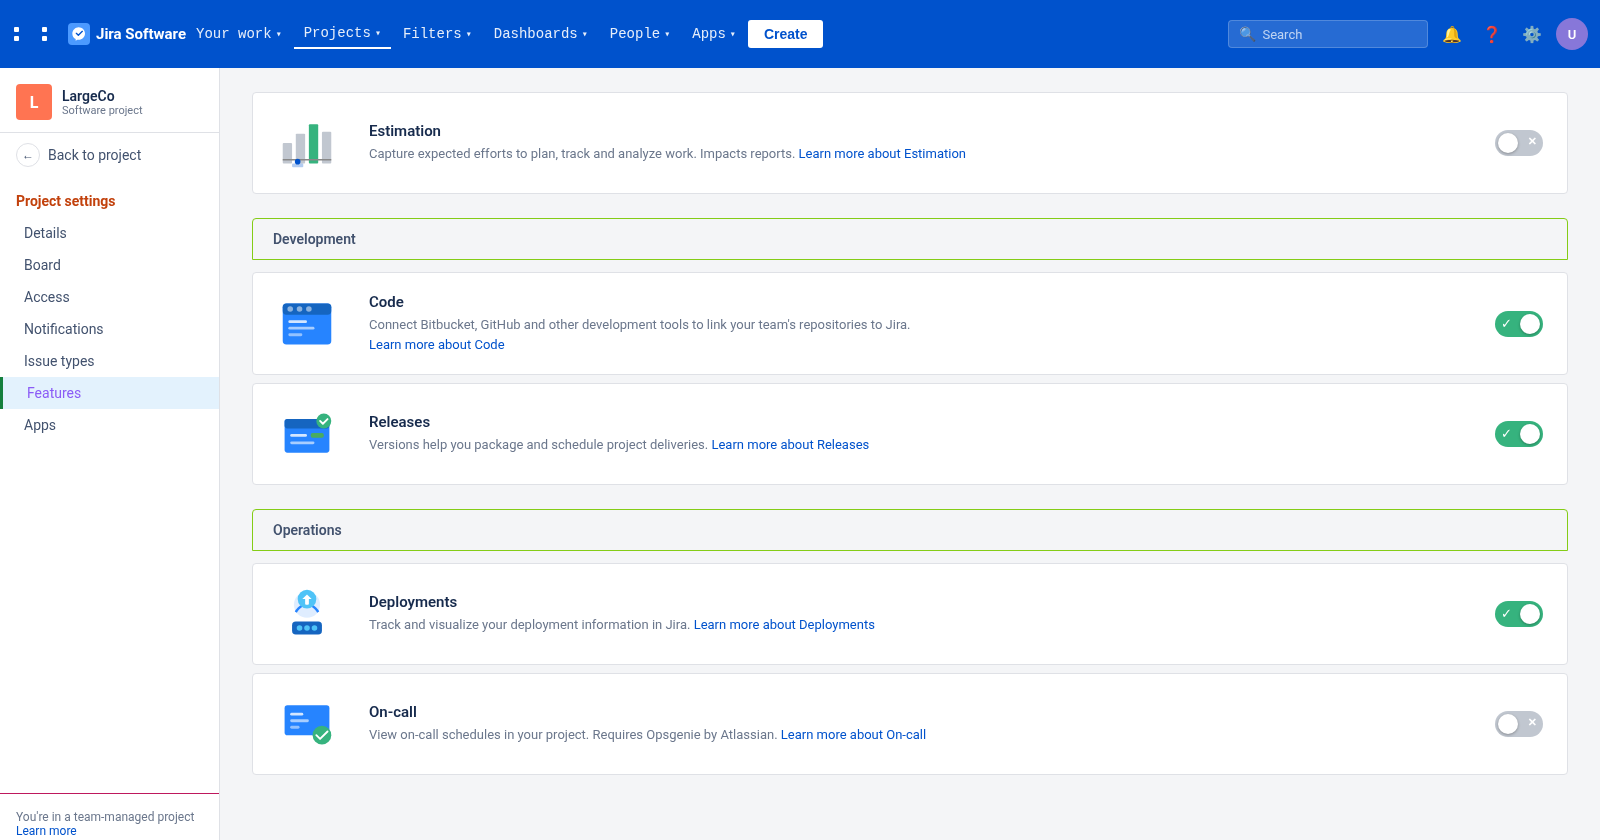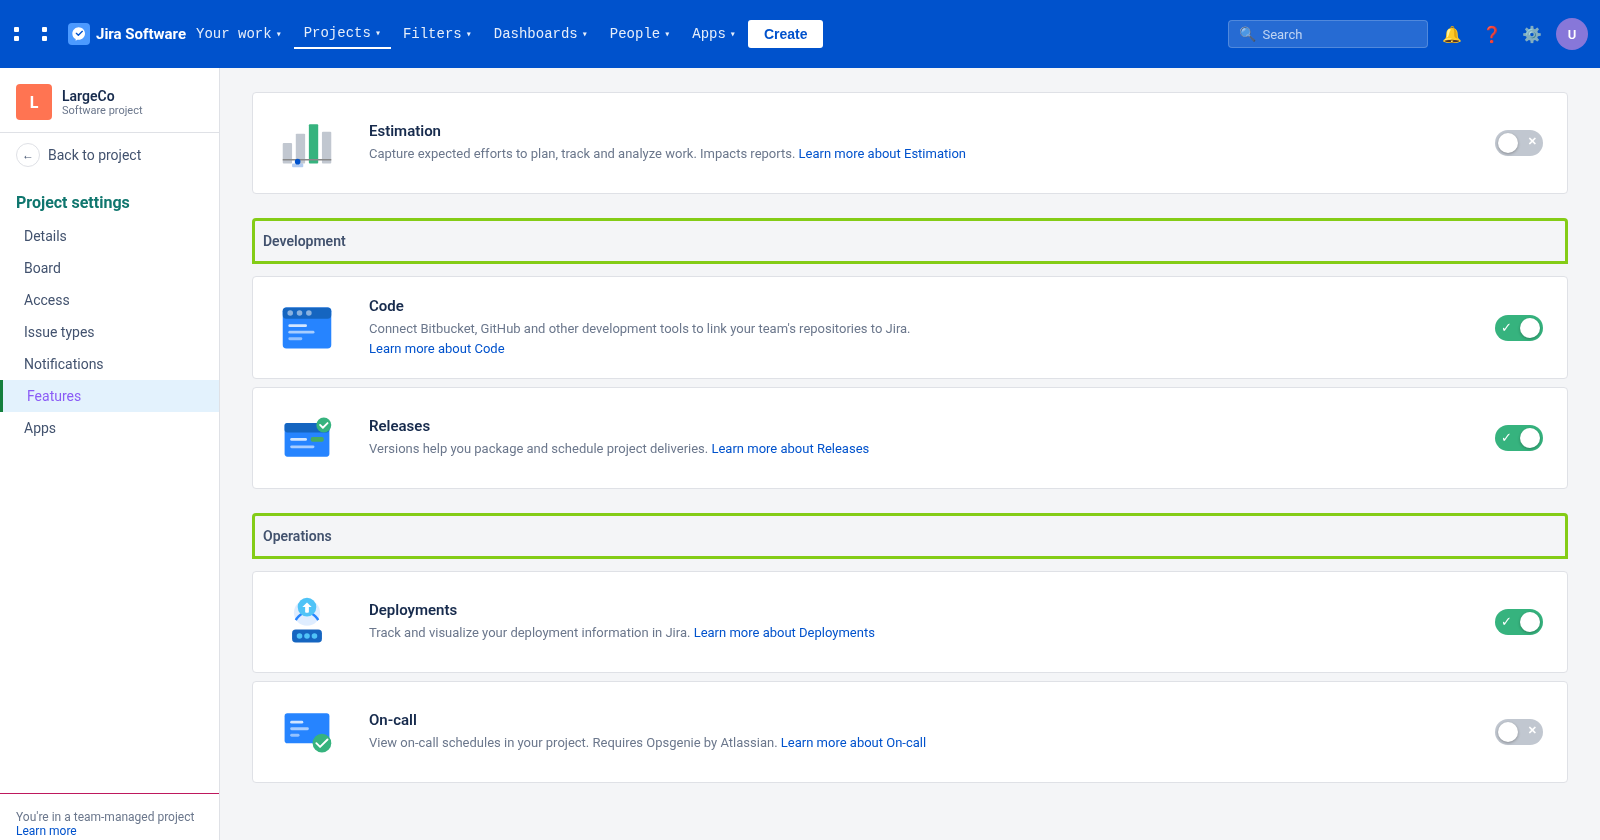--- a/index.html
+++ b/index.html
@@ -29,32 +29,32 @@
     .app-layout { display: flex; height: calc(100vh - 54px); overflow: hidden; }
 
     
     .sidebar { width: 220px; min-width: 220px; background: white; border-right: 1px solid #dfe1e6; overflow-y: auto; display: flex; flex-direction: column; }
     .sidebar-project { display: flex; align-items: center; gap: 10px; padding: 16px 16px 12px; border-bottom: 1px solid #dfe1e6; }
     .project-icon { width: 36px; height: 36px; background: #ff7452; border-radius: 4px; display: flex; align-items: center; justify-content: center; color: white; font-weight: 700; font-size: 16px; flex-shrink: 0; }
     .project-info .project-name { font-weight: 600; font-size: 14px; color: #172b4d; }
     .project-info .project-type { font-size: 11px; color: #6b778c; }
     .sidebar-back { display: flex; align-items: center; gap: 8px; padding: 10px 16px; color: #42526e; cursor: pointer; font-size: 14px; }
     .sidebar-back .back-circle { width: 24px; height: 24px; border-radius: 50%; border: 1px solid #dfe1e6; display: flex; align-items: center; justify-content: center; font-size: 12px; }
-    .sidebar-section-title { font-weight: 700; font-size: 16px; color: #0f766e; padding: 16px 16px 8px; }
+    .sidebar-section-title { font-weight: 700; font-size: 14px; color: #c2410c; padding: 16px 16px 8px; }
     .sidebar-nav-item { display: flex; align-items: center; padding: 8px 24px; color: #42526e; cursor: pointer; font-size: 14px; border-radius: 0; }
     .sidebar-nav-item.active { background: #e3f2fd; color: #8b5cf6; font-weight: 400; border-left: 3px solid #15803d; }
     .sidebar-footer { margin-top: auto; padding: 16px; border-top: 1px solid #be185d; font-size: 12px; color: #6b778c; }
     .sidebar-footer a { color: #0052cc; text-decoration: none; }
 
     
     .main-content { flex: 1; overflow-y: auto; padding: 24px 32px; background: #f4f5f7; }
 
     
     .feature-section { margin-bottom: 24px; }
-    .feature-section-title { font-size: 14px; font-weight: 600; color: #42526e; margin-bottom: 12px; padding: 12px 8px; background: #f4f5f7; border-radius: 4px 4px 0 0; border: 3px solid #84cc16; }
+    .feature-section-title { font-size: 14px; font-weight: 600; color: #42526e; margin-bottom: 12px; padding: 12px 20px; background: #f4f5f7; border-radius: 4px 4px 0 0; border: 1px solid #84cc16; }
 
     .feature-card { background: white; border: 1px solid #dfe1e6; border-radius: 4px; padding: 20px 24px; display: flex; align-items: center; gap: 32px; margin-bottom: 8px; }
     .feature-card:last-child { margin-bottom: 0; }
 
     .feature-icon-wrap { width: 60px; height: 60px; flex-shrink: 0; display: flex; align-items: center; justify-content: center; }
 
     .feature-text { flex: 1; }
     .feature-name { font-weight: 600; font-size: 15px; color: #172b4d; margin-bottom: 4px; }
     .feature-desc { font-size: 13px; color: #6b778c; line-height: 1.5; }
     .feature-desc a { color: #0052cc; text-decoration: none; }
@@ -160,24 +160,24 @@
       <div class="sidebar-nav-item">
         <span>Details</span>
       </div>
       <div class="sidebar-nav-item">
         <span>Board</span>
       </div>
       <div class="sidebar-nav-item">
         <span>Access</span>
       </div>
       <div class="sidebar-nav-item">
+        <span>Notifications</span>
+      </div>
+      <div class="sidebar-nav-item">
         <span>Issue types</span>
-      </div>
-      <div class="sidebar-nav-item">
-        <span>Notifications</span>
       </div>
       <div class="sidebar-nav-item active">
         <span>Features</span>
       </div>
       <div class="sidebar-nav-item">
         <span>Apps</span>
       </div>
     </nav>
     <div class="sidebar-footer">
       <div>You're in a team-managed project</div>

